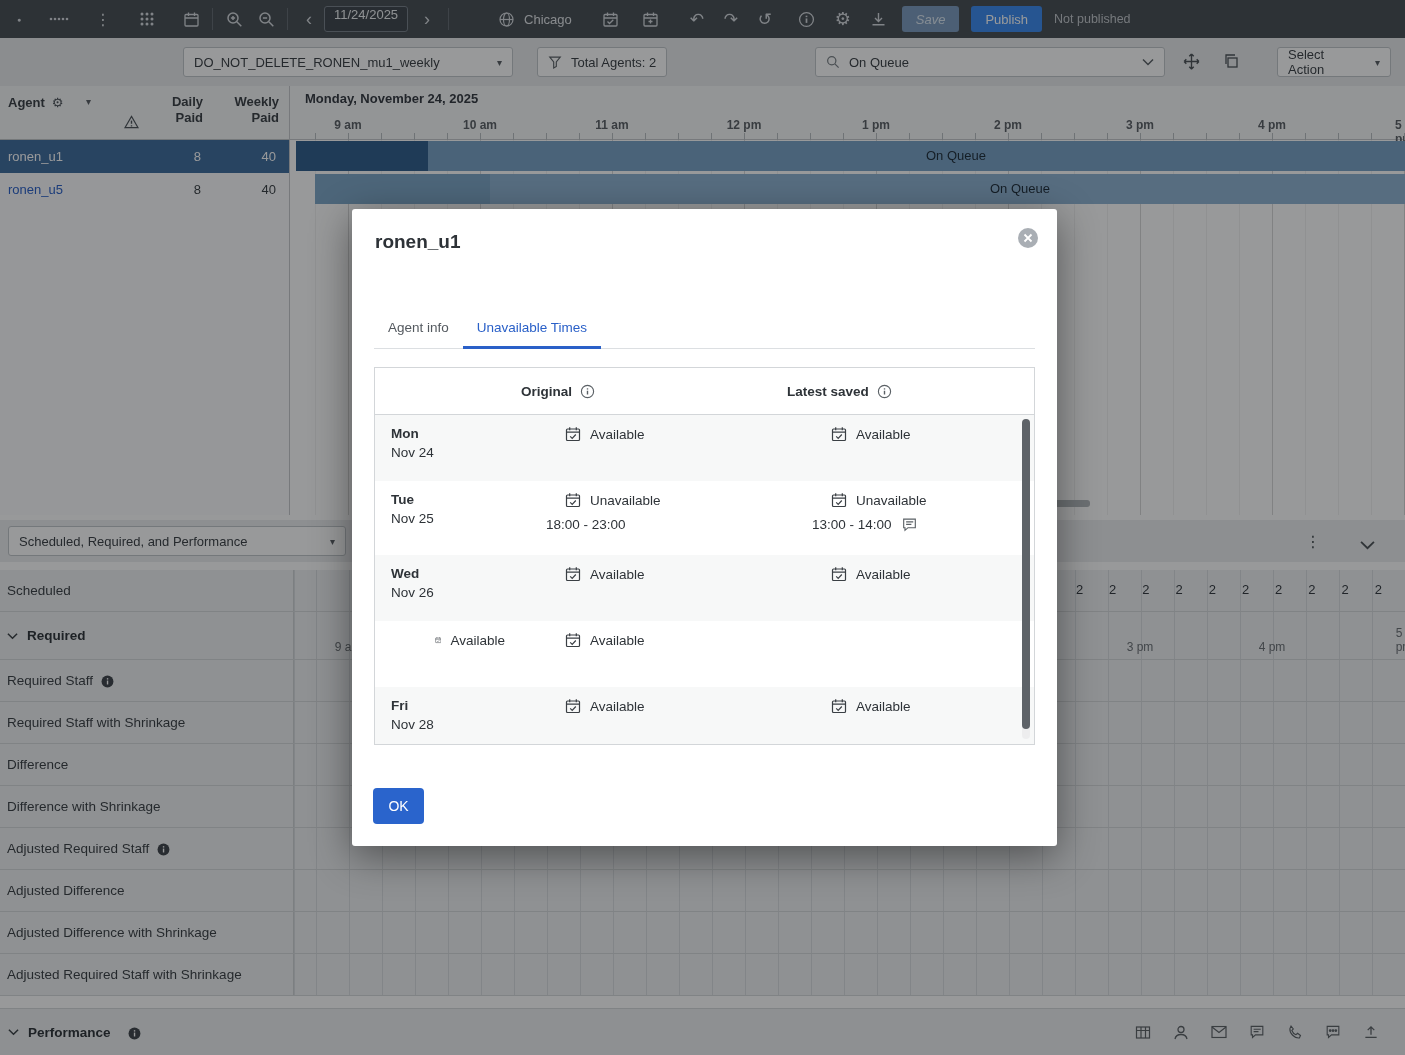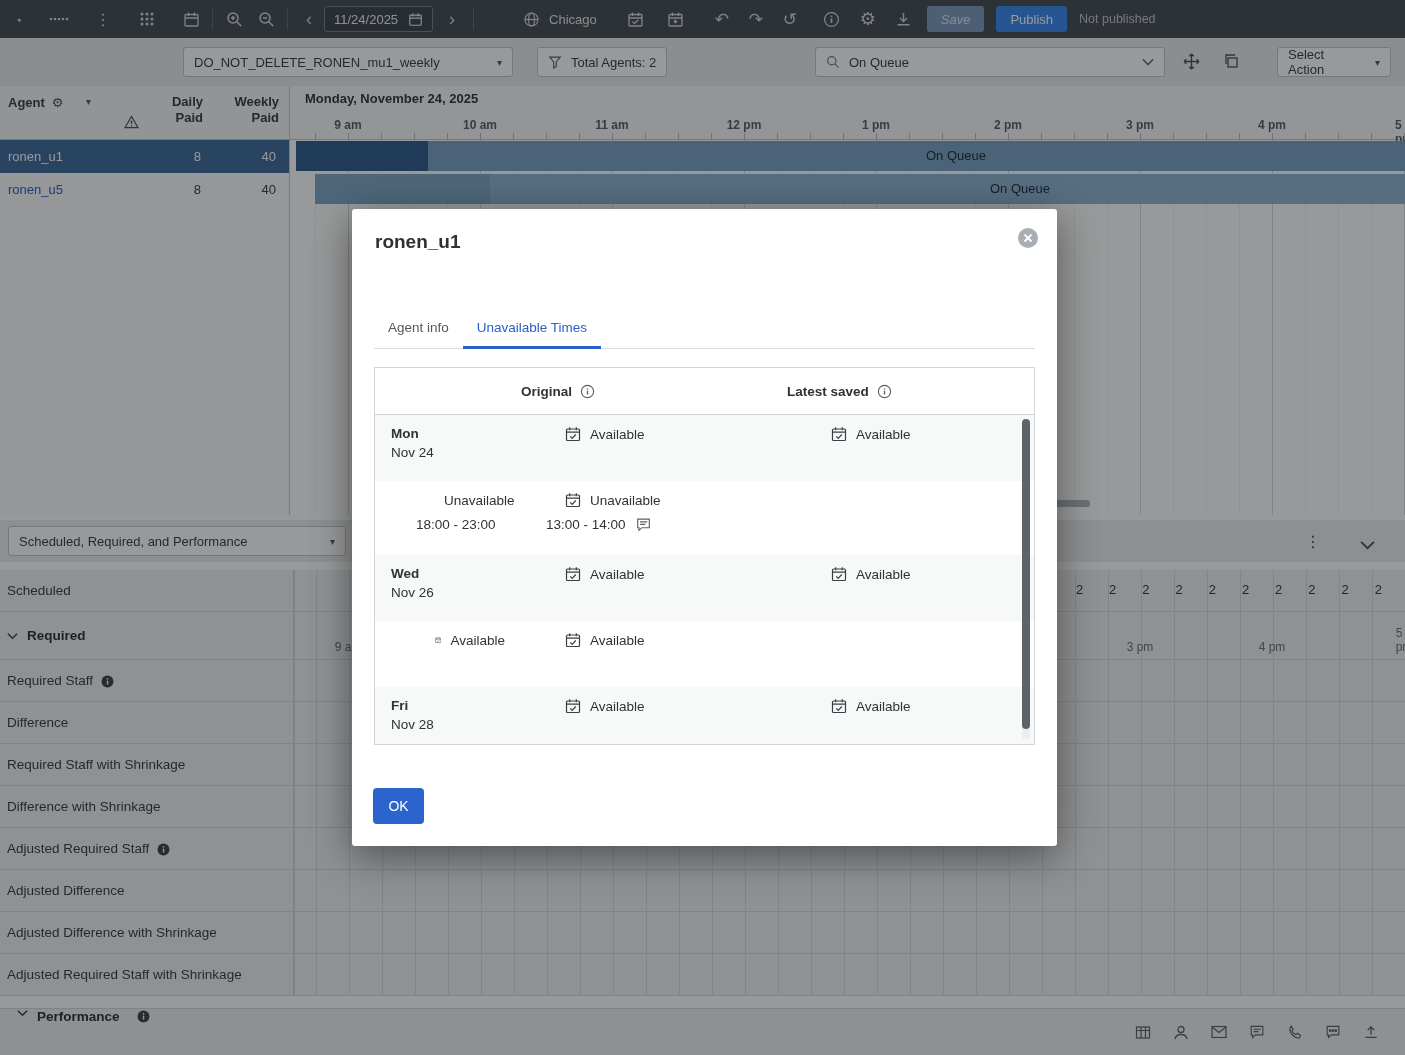--- a/index.html
+++ b/index.html
@@ -6,21 +6,21 @@
   html,body { width:1405px; height:1055px; overflow:hidden; }
   body { position:relative; font-family:"Liberation Sans","DejaVu Sans",sans-serif; background:#fff; }
 
   
   .tb1 { position:absolute; left:0; top:0; width:1405px; height:38px; background:#474e54;
          display:flex; align-items:center; color:#d6dade; z-index:1; }
   .ic  { display:inline-flex; align-items:center; justify-content:center; width:22px; height:22px;
          color:#d6dade; flex:0 0 auto; cursor:pointer; }
   .sep { width:1px; height:22px; background:#656c73; margin:0 10px; flex:0 0 auto; }
   .datefield { display:flex; align-items:center; gap:10px; background:#3f464c; border:1px solid #79828a;
-         border-radius:3px; height:26px; padding:0 9px; color:#eef1f3; font-size:13px; margin-left:4px; }
+         border-radius:3px; height:26px; padding:0 9px; color:#eef1f3; font-size:13px; margin-left:4px;flex-direction:column; }
   .btn-save { background:#7d9cbf; color:#dde8f3; border:none; border-radius:3px; height:26px;
          padding:0 14px; font-size:13px; margin-left:12px; font-family:inherit;font-style:italic; }
   .btn-publish { background:#3b8bf0; color:#fff; border:none; border-radius:3px; height:26px;
          padding:0 14px; font-size:13px; margin-left:12px; font-family:inherit; cursor:pointer; }
   .notpub { color:#c3c7cb; font-size:12.5px; margin-left:12px; }
 
   
   .tb2 { position:absolute; left:0; top:38px; width:1405px; height:48px; background:#e9ebec; z-index:1; }
   .desc { position:absolute; left:18px; top:15px; color:#2a60c8; font-size:13.5px;
           display:flex; gap:22px; align-items:center; cursor:pointer;margin-top:40px; }
@@ -74,21 +74,21 @@
          background:repeating-linear-gradient(to right,#dadde0 0 1px,transparent 1px 33px),
                     repeating-linear-gradient(to right,#cdd1d4 0 1px,transparent 1px 132px);
          background-position:22px 0,55px 0; z-index:1; }
   .row { position:relative; height:42px; display:flex; align-items:center; font-size:13.5px; color:#3a3f44;
          padding-left:7px; border-bottom:1px solid #d6d9db; z-index:2; }
   .row.section { height:48px; font-weight:bold; color:#2e3338; gap:9px; }
   .cnt { position:absolute; top:12px; width:33px; text-align:center; font-size:13px; color:#33383f; }
   .rt  { position:absolute; bottom:5px; transform:translateX(-50%); font-size:12px; color:#6b7075; font-weight:normal; }
   .infodot { display:inline-flex; margin-left:8px; position:relative; top:1px; }
   .perf-row { position:absolute; left:0; top:493px; width:100%; height:47px; background:#eef0f1;
-         border-top:1px solid #d6d9db; display:flex; align-items:flex-start; gap:9px; padding-left:17px;
+         border-top:1px solid #d6d9db; display:flex; align-items:center; gap:9px; padding-left:8px;
          font-size:13.5px; font-weight:bold; color:#2e3338; }
   .perf-icons { position:absolute; right:26px; top:50%; transform:translateY(-50%); display:flex;
          gap:21px; color:#5d6267; }
   .perf-icons .ic { color:#5d6267; width:17px; height:17px; }
 
   
   .overlay { position:absolute; inset:0; background:rgba(10,12,14,.42); z-index:40; }
   .modal { position:absolute; left:352px; top:209px; width:705px; height:637px; background:#fff;
          border-radius:3px; box-shadow:0 10px 40px rgba(0,0,0,.45); z-index:50; }
   .m-title { position:absolute; left:23px; top:22px; font-size:19px; font-weight:bold; color:#2d3237; }
@@ -378,24 +378,24 @@
         <span>Required Staff</span>
         <span class="infodot">
           <svg width="13" height="13" viewBox="0 0 14 14">
             <circle cx="7" cy="7" r="6.4" fill="#3f444a"></circle>
             <rect x="6.3" y="6" width="1.5" height="4.2" fill="#fff"></rect>
             <rect x="6.3" y="3.4" width="1.5" height="1.5" fill="#fff"></rect>
           </svg>
         </span>
       </div>
       <div class="row">
+        <span>Required Staff with Shrinkage</span>
+      </div>
+      <div class="row">
         <span>Difference</span>
-      </div>
-      <div class="row">
-        <span>Required Staff with Shrinkage</span>
       </div>
       <div class="row">
         <span>Difference with Shrinkage</span>
       </div>
       <div class="row">
         <span>Adjusted Required Staff</span>
         <span class="infodot">
           <svg width="13" height="13" viewBox="0 0 14 14">
             <circle cx="7" cy="7" r="6.4" fill="#3f444a"></circle>
             <rect x="6.3" y="6" width="1.5" height="4.2" fill="#fff"></rect>
@@ -525,20 +525,24 @@
             <div class="stat">
               <svg width="16" height="16" viewBox="0 0 16 16" fill="none" stroke="#3a3f44" stroke-width="1.2">
                 <rect x="1.5" y="3" width="13" height="11.5" rx="1"></rect>
                 <path d="M1.5 6.2h13M4.7 1.2v3M11.3 1.2v3M5.2 10.3l2 2 3.6-3.8"></path>
               </svg>
               <span>Available</span>
             </div>
           </div>
         </div>
         <div class="mrow" style="height: 74px;">
+          <div class="c1">
+            <div class="dy">Tue</div>
+            <div class="dt">Nov 25</div>
+          </div>
           <div class="cell">
             <div class="stat">
               <svg width="16" height="16" viewBox="0 0 16 16" fill="none" stroke="#3a3f44" stroke-width="1.2">
                 <rect x="1.5" y="3" width="13" height="11.5" rx="1"></rect>
                 <path d="M1.5 6.2h13M4.7 1.2v3M11.3 1.2v3M5.2 10.3l2 2 3.6-3.8"></path>
               </svg>
               <span>Unavailable</span>
             </div>
             <div class="time">
               <span>18:00 - 23:00</span>

